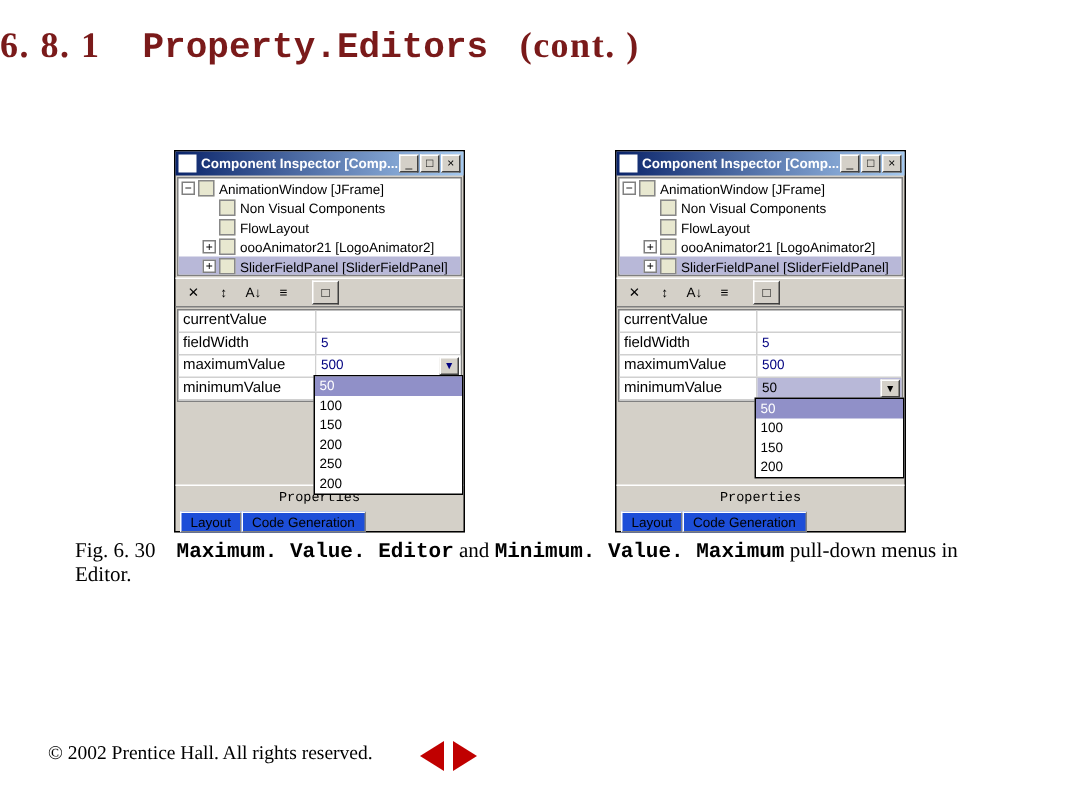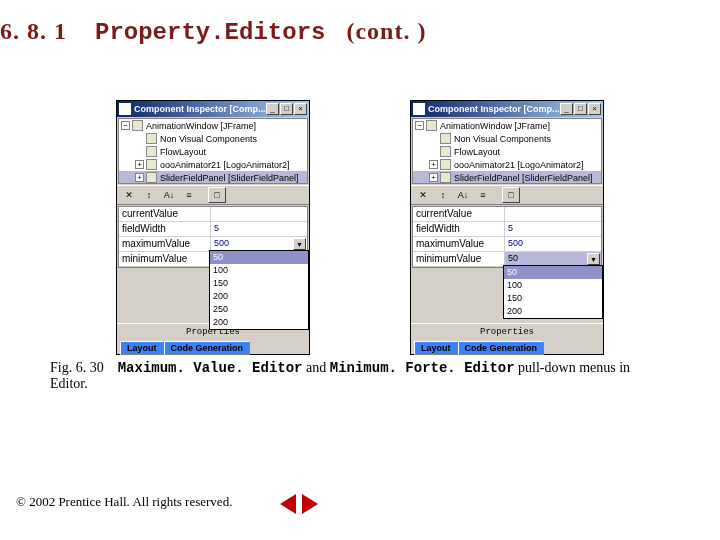--- a/index.html
+++ b/index.html
@@ -114,33 +114,33 @@
   .plabel {
     text-align:center; font-size:9px; padding:3px 0 1px 0;
     border-top:1px solid #fff; color:#000;font-family:Liberation Mono, monospace;
   }
   .ptabs {
     display:flex; font-size:9px; height:16px; align-items:flex-end;
     padding-left:3px; gap:0;
   }
   .ptab {
     padding:1px 6px; border:1px solid #808080; border-top:1px solid #fff;
-    border-left:1px solid #fff; background:#3b82f6;
-    position:relative; bottom:-1px;font-weight:bold;
+    border-left:1px solid #fff; background:#1d4ed8;
+    position:relative; bottom:-1px;
   }
   .pgridwrap { position: relative; }
   
   .caption {
     position:absolute; top:360px; left:50px; width:620px;
     font-size:14px; text-align:left;
   }
   .caption .mono { font-family:"Courier New", monospace; font-weight:bold; }
   
   .footer {
-    position:absolute; left:16px; bottom:30px;
+    position:absolute; left:32px; bottom:30px;
     font-size:13px;
     display:flex; align-items:center;
   }
   .navarrows {
     position:absolute; left:280px; bottom:26px;
     display:flex; gap:6px;
   }
   .navarrow {
     width:0; height:0; border-top:10px solid transparent;
     border-bottom:10px solid transparent;
@@ -325,21 +325,21 @@
         <div class="ptab">Code Generation</div>
       </div>
     </div>
 </div>
 
 <div class="caption">
   <span>Fig. 6. 30</span>
   &nbsp;&nbsp;
   <span class="mono">Maximum. Value. Editor</span>
   <span> and </span>
-  <span class="mono">Minimum. Forte. Editor</span>
+  <span class="mono">Minimum. Value. Maximum</span>
   <span> pull-down menus in Editor.</span>
 </div>
 
 <div class="footer">
   <span>© 2002 Prentice Hall. All rights reserved.</span>
 </div>
 <div class="navarrows">
   <div class="navarrow left"></div>
   <div class="navarrow right"></div>
 </div>

